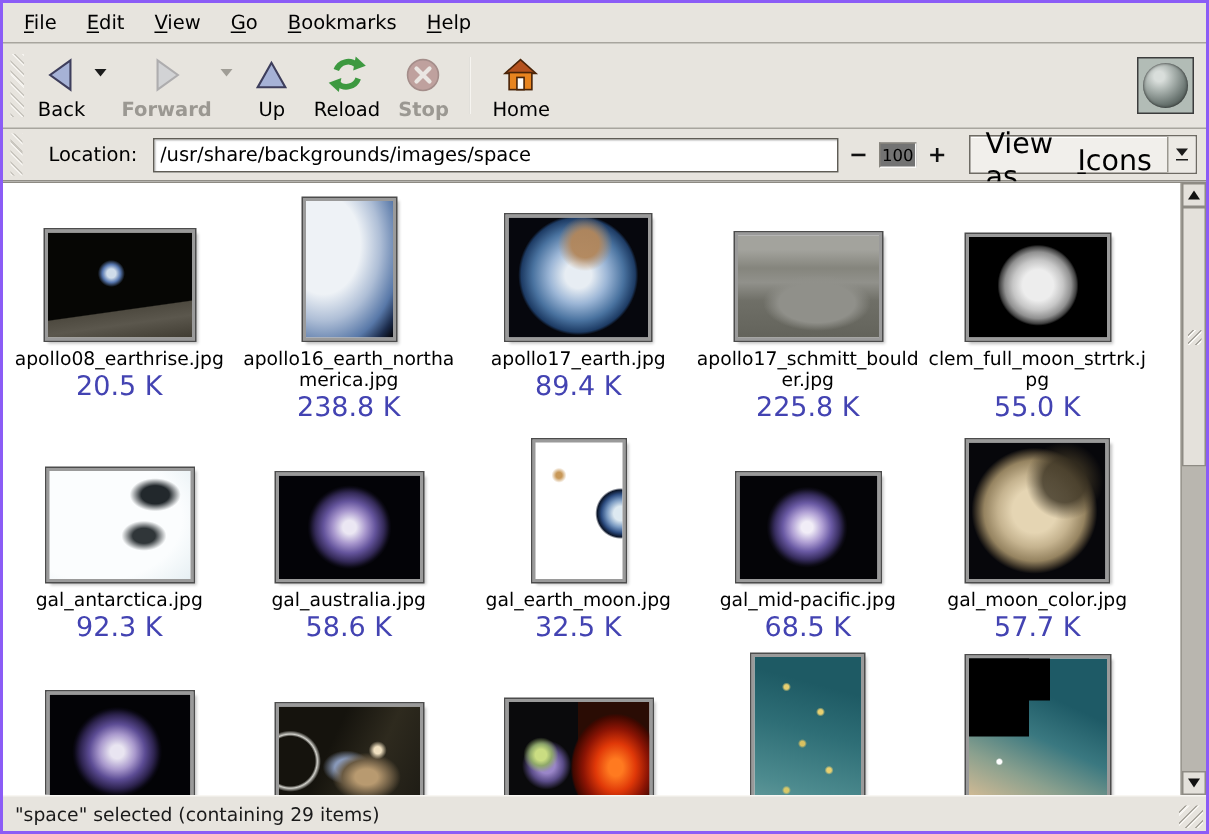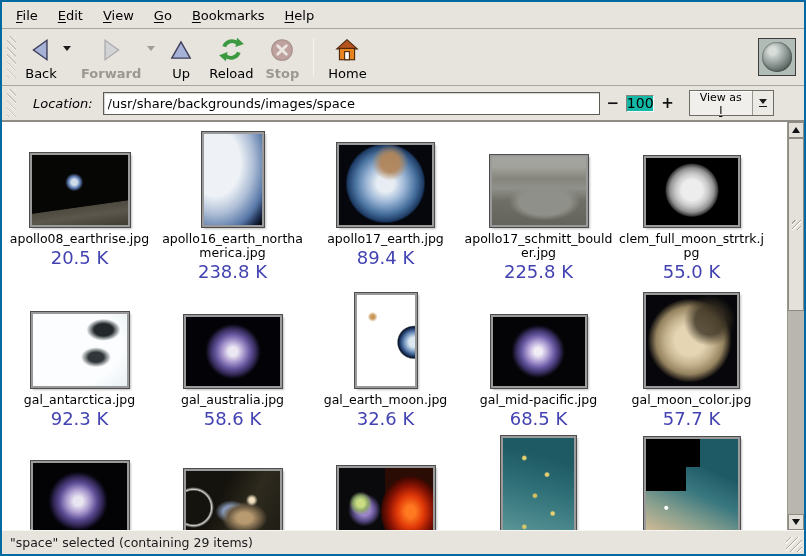--- a/index.html
+++ b/index.html
@@ -1,18 +1,18 @@
 <!DOCTYPE html>
 <html><head>
 <meta charset="utf-8">
 <style>
   * { margin:0; padding:0; box-sizing:border-box; }
   html,body { width:806px; height:556px; overflow:hidden; background:#000;
     font-family:"DejaVu Sans","Liberation Sans",sans-serif; }
-  .window { width:806px; height:556px; border:2px solid #0369a1; background:#e7e4de;
+  .window { width:806px; height:556px; border:2px solid #8b5cf6; background:#e7e4de;
     display:flex; flex-direction:column; }
 
   
   .menubar { height:27px; display:flex; align-items:center; padding-left:4px;
     border-bottom:1px solid #a8a59e; background:#e7e4de; }
   .menu-item { font-size:13px; color:#000; padding:4px 10px; cursor:default; }
   .mn { text-decoration:underline; text-underline-offset:2px; }
 
   
   .toolbar { height:57px; display:flex; align-items:center; padding:2px 4px 2px 2px;
@@ -32,32 +32,32 @@
   .tspacer { flex:1; }
   .throbber { width:38px; height:38px; border:1px solid #3c3c3c; background:#b2bcb6;
     display:flex; align-items:center; justify-content:center; margin-right:4px; }
   .sphere { width:30px; height:30px; border-radius:50%;
     background:radial-gradient(circle at 36% 30%, #d9dedb 0 12%, #a8b1ad 35%, #6b7672 65%, #49534f 85%, #3a423f 100%);
     box-shadow:inset 0 0 2px #222; }
 
   
   .locbar { height:35px; display:flex; align-items:center; padding:0 6px 0 2px;
     border-bottom:1px solid #908d86; background:#e7e4de; }
-  .loc-label { font-size:13px; color:#000; margin:0 10px 0 14px;font-style:italic; }
+  .loc-label { font-size:13px; color:#000; margin:0 10px 0 14px; }
   .loc-input { width:497px; height:23px; border:1px solid #5f5c55; background:#fff;
     font-family:"DejaVu Sans",sans-serif; font-size:13px; padding:0 4px; color:#000;
     box-shadow:inset 1px 1px 1px rgba(0,0,0,.18); }
   .zoom-btn { font-size:15px; font-weight:bold; color:#111; padding:0 7px; cursor:default; }
-  .zoom-level { width:28px; height:17px; background:#14b8a6; font-size:14px; color:#000;
+  .zoom-level { width:28px; height:17px; background:#737373; font-size:11px; color:#000;
     display:flex; align-items:center; justify-content:center;
     border-top:1px solid #87847d; border-left:1px solid #87847d;
     border-bottom:1px solid #fbfaf8; border-right:1px solid #fbfaf8; }
   .viewcombo { margin-left:8px; height:26px; display:flex; align-items:stretch;
     border:1px solid #6e6b64; background:#f1efeb; box-shadow:inset 0 1px 0 #fff; }
-  .viewcombo .vc-label { font-size:11px; color:#000; display:flex; align-items:center; padding:0 10px;flex-direction:column; }
+  .viewcombo .vc-label { font-size:19px; color:#000; display:flex; align-items:center; padding:16px 10px; }
   .vc-arrow-box { width:21px; border-left:1px solid #9a978f; display:flex; flex-direction:column;
     align-items:center; justify-content:center; background:#eceae5; }
   .vc-tri { width:0; height:0; border-left:4px solid transparent; border-right:4px solid transparent;
     border-top:5px solid #1c1c1c; }
   .vc-bar { width:8px; height:1px; background:#1c1c1c; margin-top:2px; }
 
   
   .viewport { position:relative; height:409px; background:#fff; overflow:hidden;
     border-top:1px solid #8d8a83; }
   .icons-area { position:absolute; left:0; top:0; right:17px; bottom:0; overflow:hidden;border-radius:32px; }
@@ -315,21 +315,21 @@
               <div class="thumb" data-thumb="purple-earth"></div>
             </div>
           <div class="fname">gal_australia.jpg</div>
           <div class="fsize">58.6 K</div>
         </div>
         <div class="cell">
           <div class="tz">
               <div class="thumb" data-thumb="earth-and-moon"></div>
             </div>
           <div class="fname">gal_earth_moon.jpg</div>
-          <div class="fsize">32.6 K</div>
+          <div class="fsize">32.5 K</div>
         </div>
         <div class="cell">
           <div class="tz">
               <div class="thumb" data-thumb="purple-earth-2"></div>
             </div>
           <div class="fname">gal_mid-pacific.jpg</div>
           <div class="fsize">68.5 K</div>
         </div>
         <div class="cell">
           <div class="tz">

